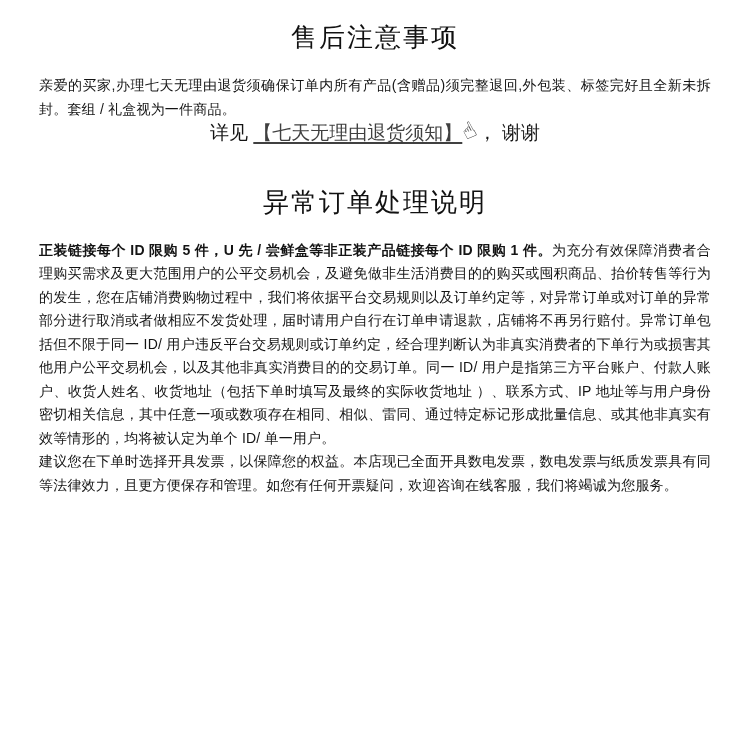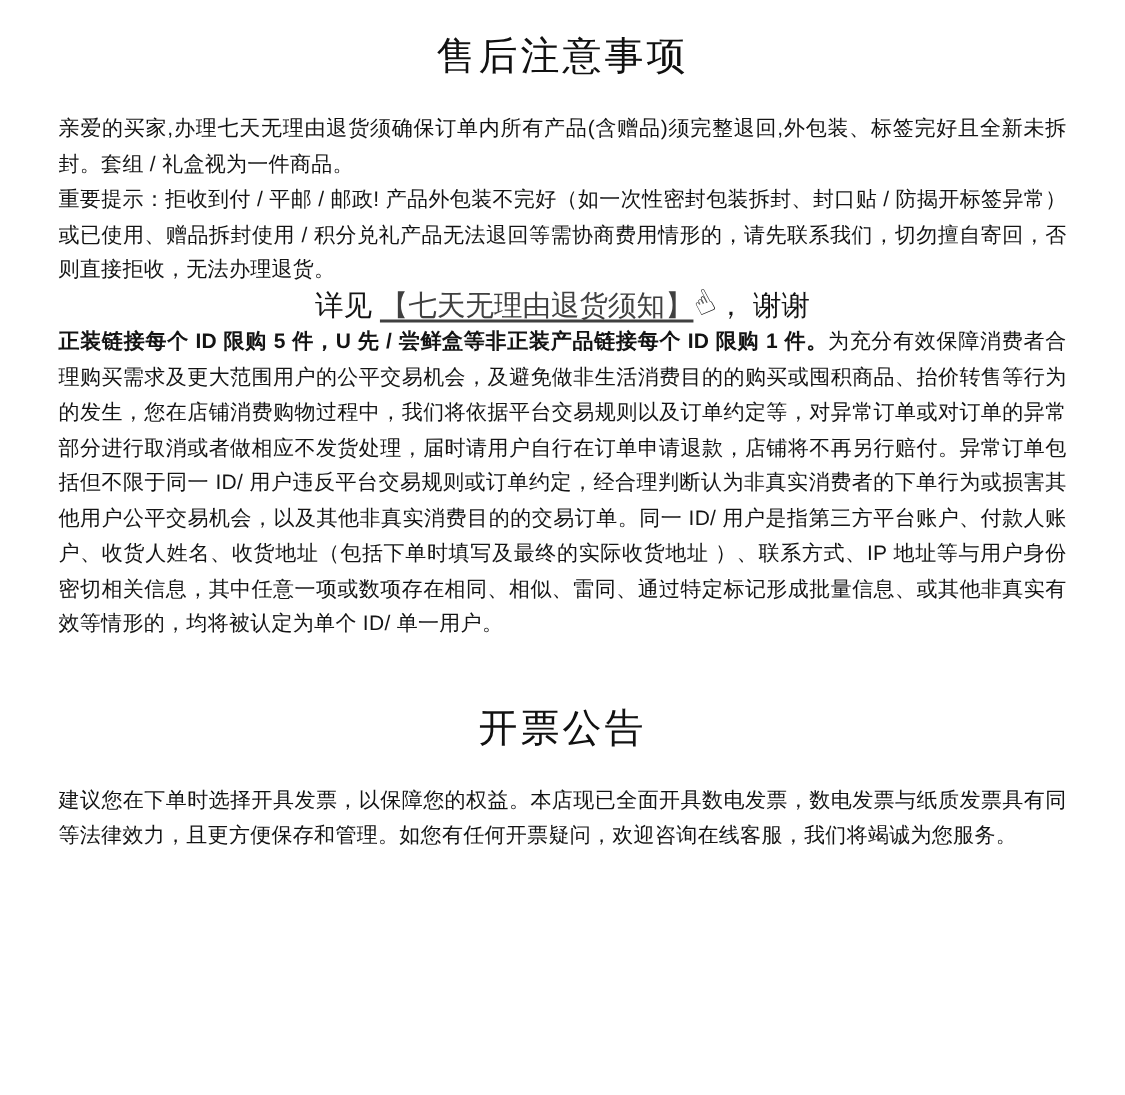--- a/index.html
+++ b/index.html
@@ -66,30 +66,29 @@
   }
 </style>
 </head>
 <body>
 
 <div class="page">
 
   <section class="section">
     <h2 class="section-title">售后注意事项</h2>
     <p class="body-text">亲爱的买家,办理七天无理由退货须确保订单内所有产品(含赠品)须完整退回,外包装、标签完好且全新未拆封。套组 / 礼盒视为一件商品。</p>
-    <p class="body-text">重要提示：拒收到付 / 平邮 / 邮政! 产品外包装不完好（如一次性密封包装拆封、封口贴 / 防揭开标签异常）或已使用、赠品拆封使用 / 积分兑礼产品无法退回等需协商费用情形的，请先联系我们，切勿擅自寄回，否则直接拒收，无法办理退货。</p>
     <p class="link-line">
       <span>详见 </span><span class="policy-link">【七天无理由退货须知】</span><span class="hand-icon">☝</span><span>， 谢谢</span>
     </p>
   </section>
 
   <section class="section">
+    <h2 class="section-title">异常订单处理说明</h2>
     <p class="body-text">
       <span class="lead-bold">正装链接每个 ID 限购 5 件，U 先 / 尝鲜盒等非正装产品链接每个 ID 限购 1 件。</span><span>为充分有效保障消费者合理购买需求及更大范围用户的公平交易机会，及避免做非生活消费目的的购买或囤积商品、抬价转售等行为的发生，您在店铺消费购物过程中，我们将依据平台交易规则以及订单约定等，对异常订单或对订单的异常部分进行取消或者做相应不发货处理，届时请用户自行在订单申请退款，店铺将不再另行赔付。异常订单包括但不限于同一 ID/ 用户违反平台交易规则或订单约定，经合理判断认为非真实消费者的下单行为或损害其他用户公平交易机会，以及其他非真实消费目的的交易订单。同一 ID/ 用户是指第三方平台账户、付款人账户、收货人姓名、收货地址（包括下单时填写及最终的实际收货地址 ）、联系方式、IP 地址等与用户身份密切相关信息，其中任意一项或数项存在相同、相似、雷同、通过特定标记形成批量信息、或其他非真实有效等情形的，均将被认定为单个 ID/ 单一用户。</span>
     </p>
   </section>
 
   <section class="section">
-    <h2 class="section-title">开票公告</h2>
     <p class="body-text">建议您在下单时选择开具发票，以保障您的权益。本店现已全面开具数电发票，数电发票与纸质发票具有同等法律效力，且更方便保存和管理。如您有任何开票疑问，欢迎咨询在线客服，我们将竭诚为您服务。</p>
   </section>
 
 </div>
 
 </body></html>

